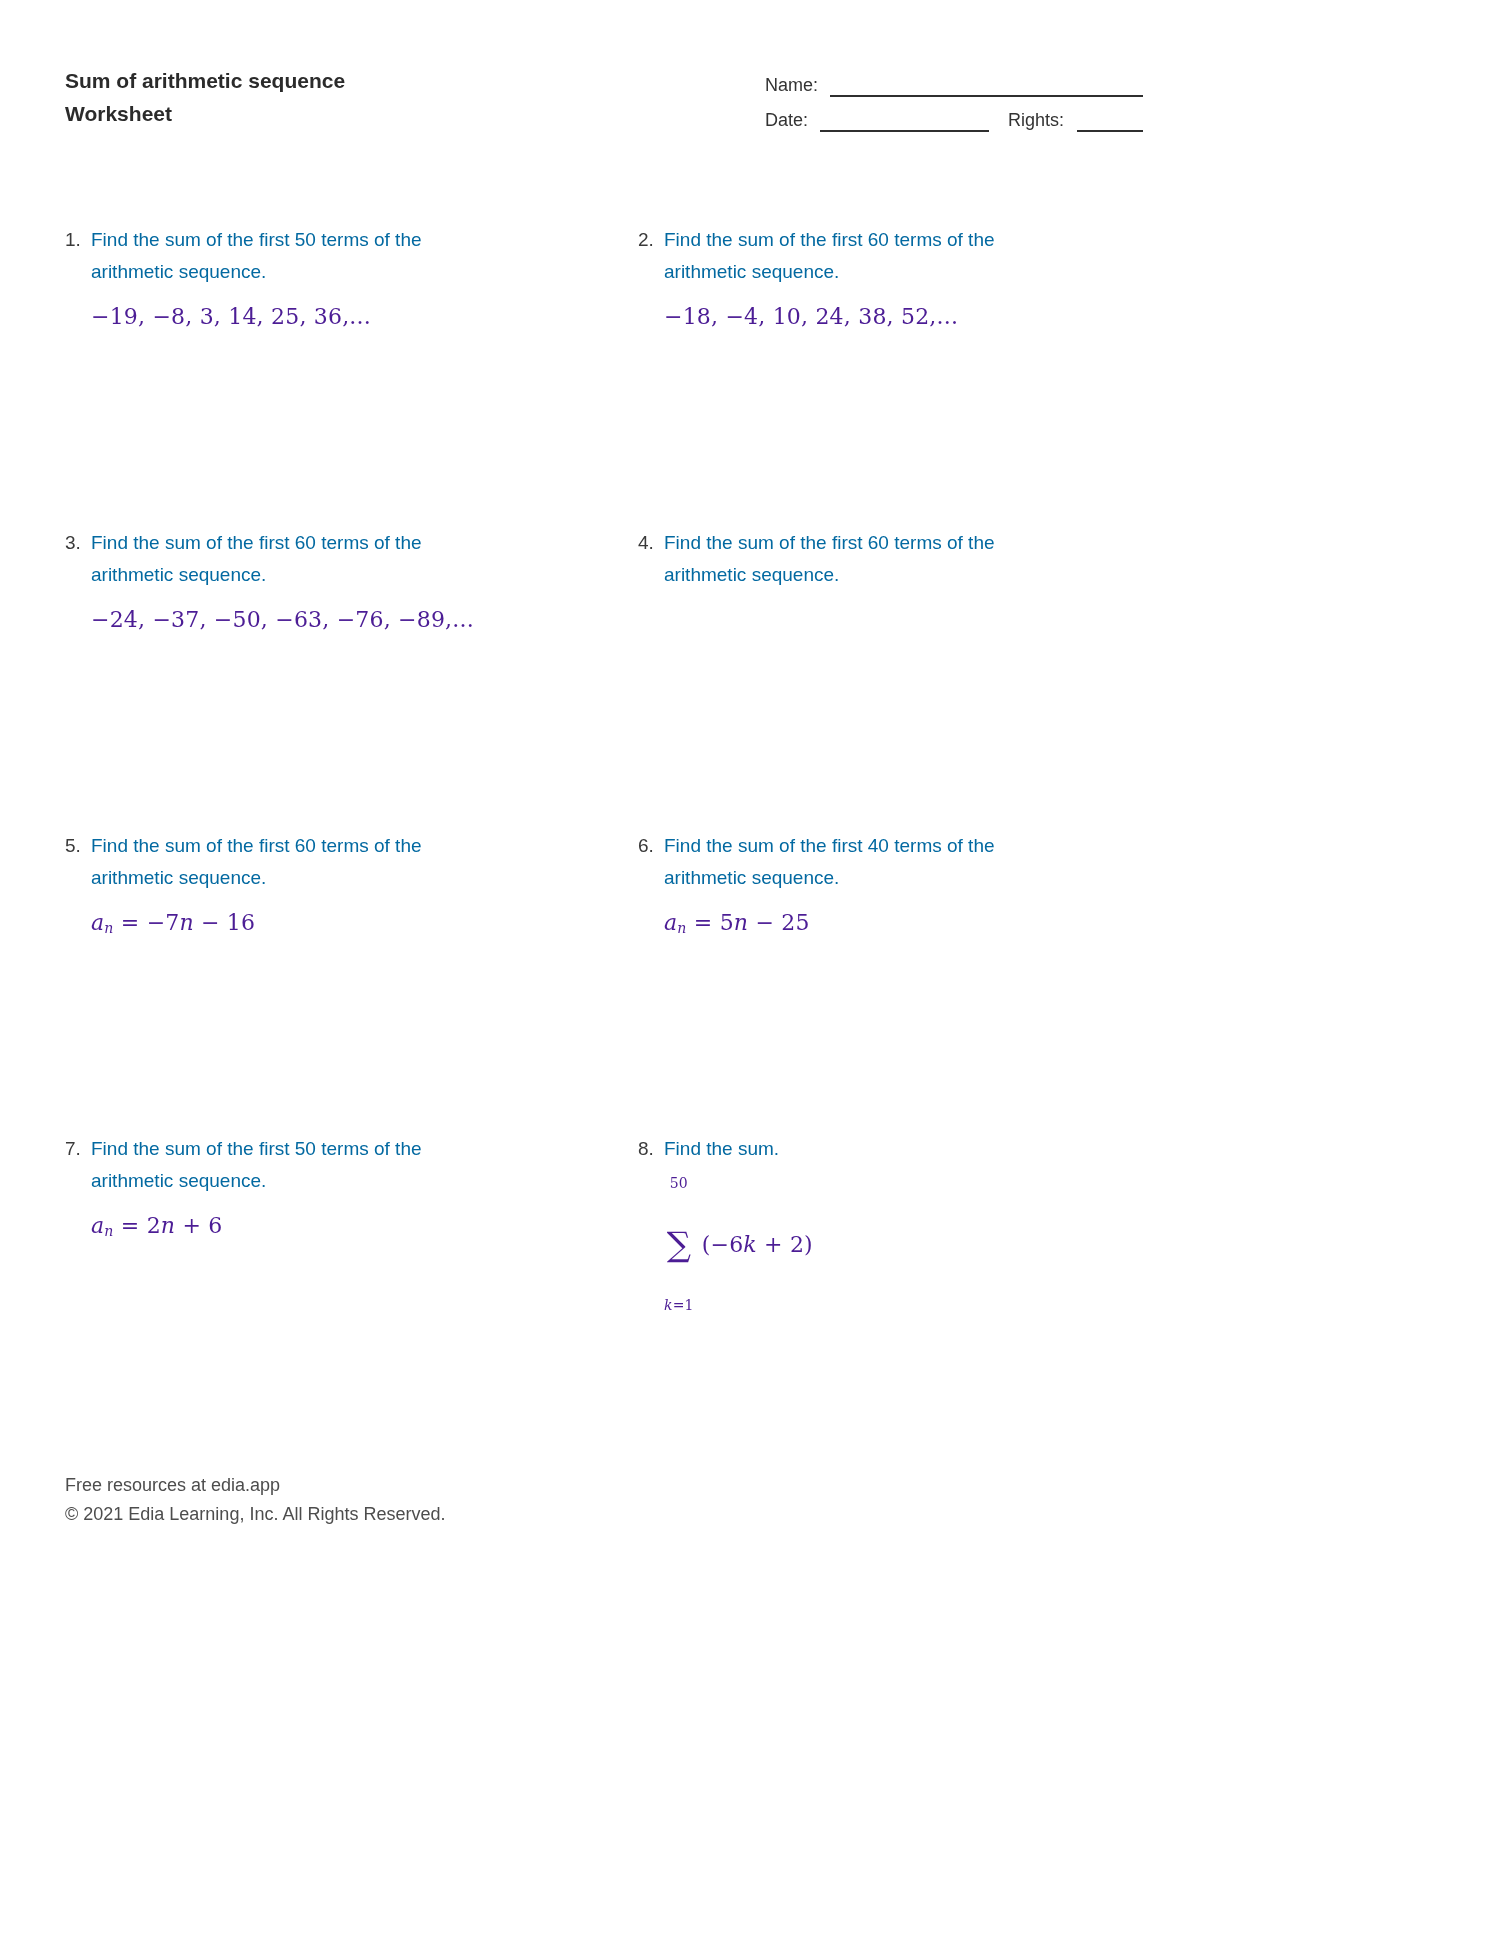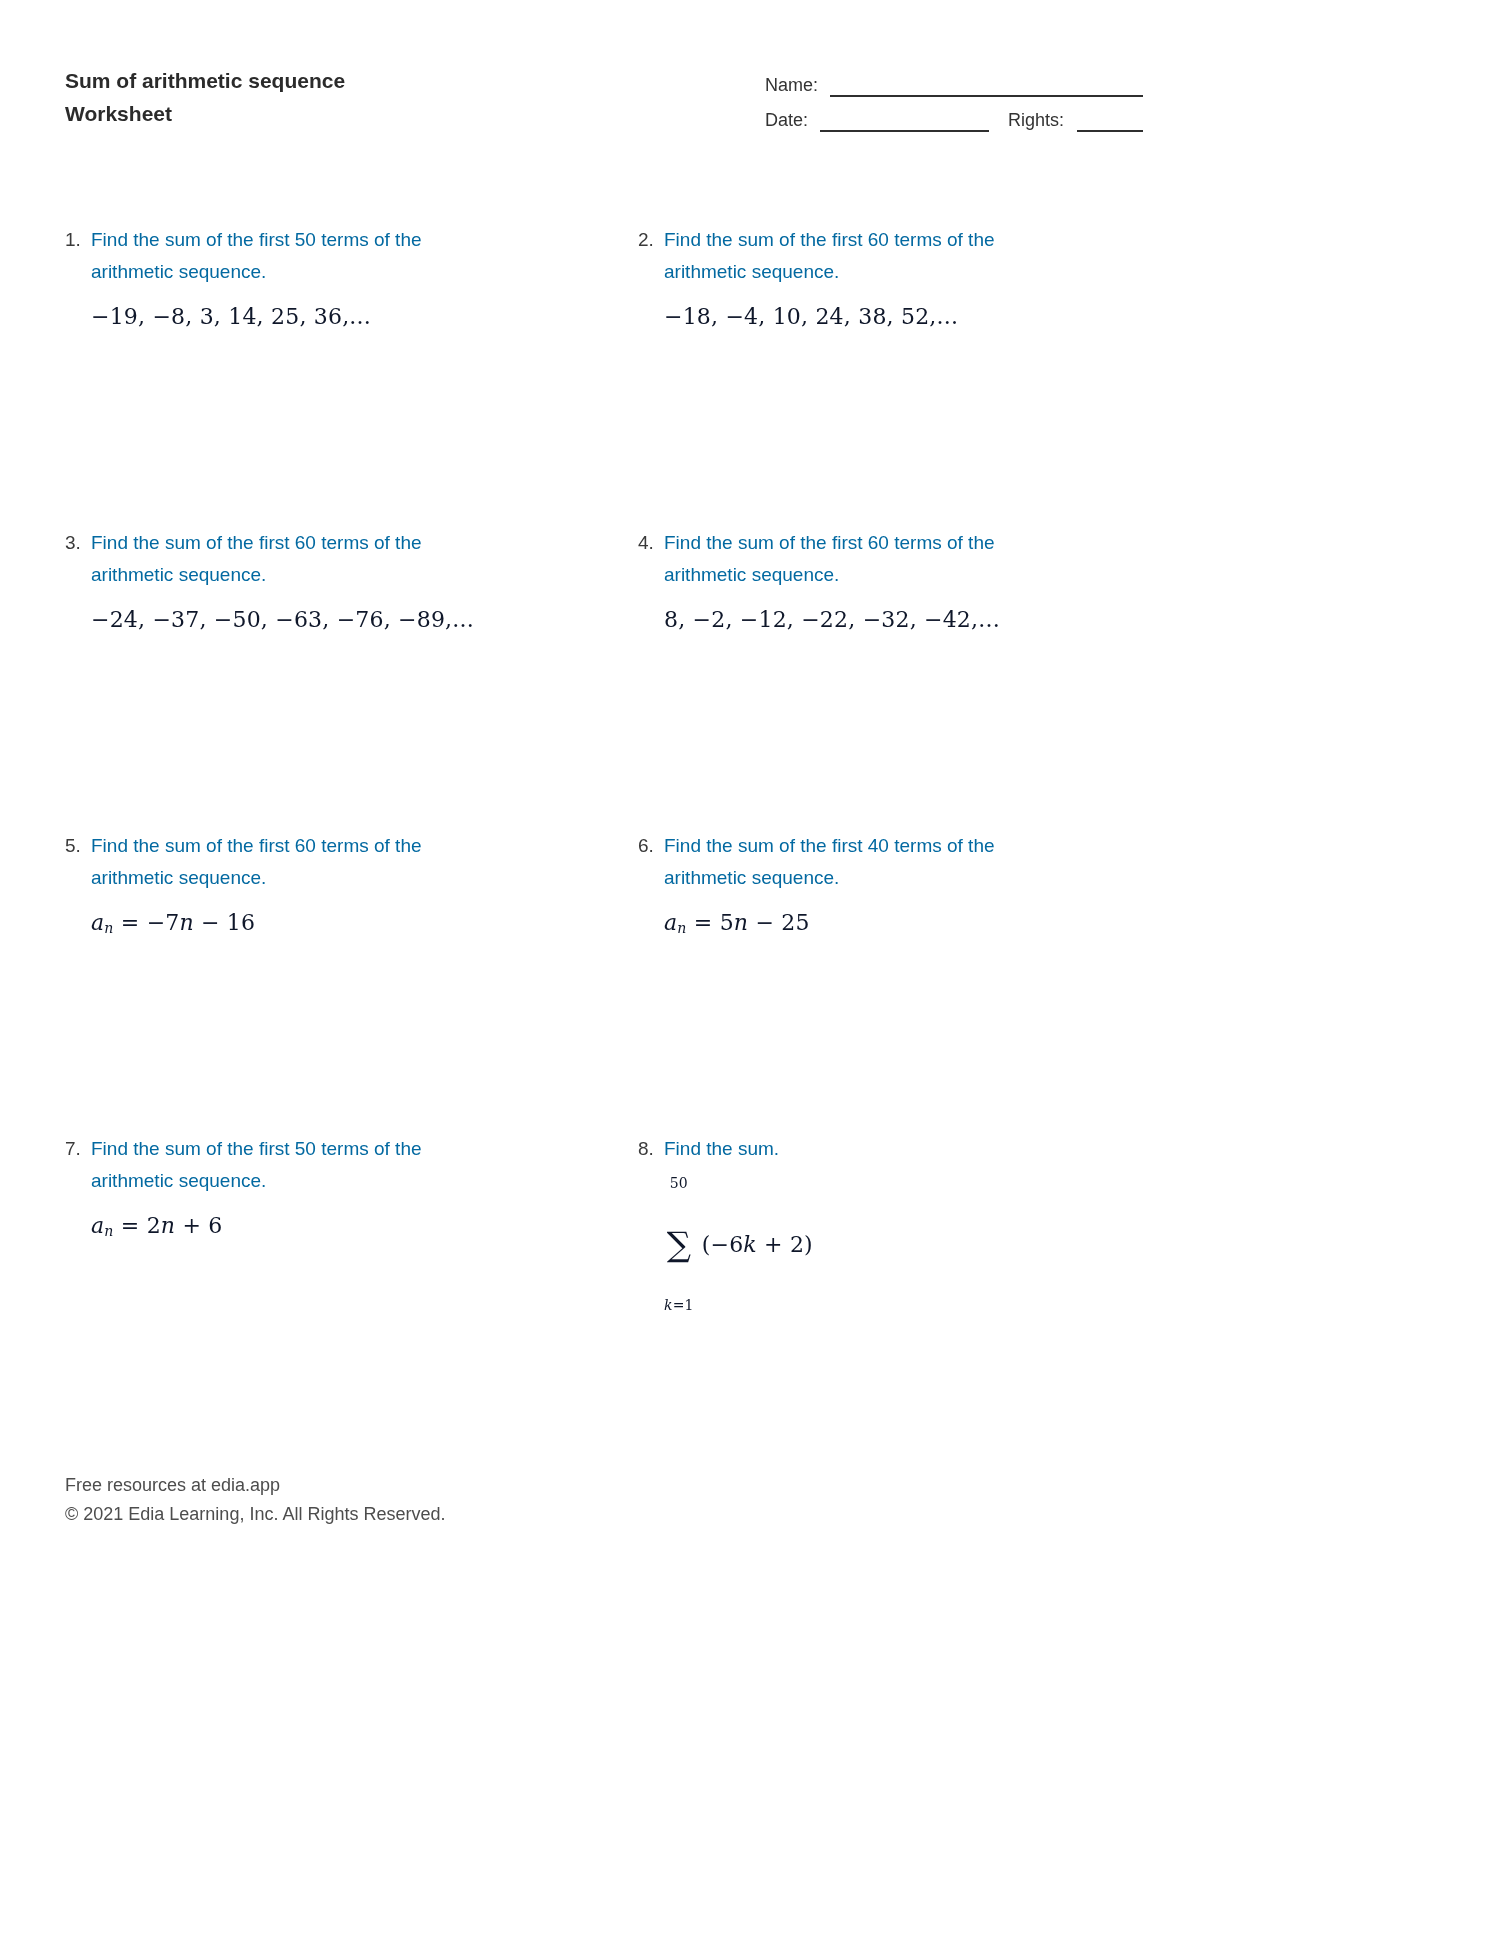--- a/index.html
+++ b/index.html
@@ -38,21 +38,21 @@
     grid-template-columns: 573px 573px;
     grid-auto-rows: 303px;
   }
   .problem { display: flex; align-items: flex-start; }
   .p-num { width: 26px; flex: 0 0 26px; font-size: 19px; line-height: 32px; color: #3a3a3a; }
   .p-body { flex: 1; }
   .p-line { font-size: 19px; line-height: 32px; color: #0369a1; }
   .p-math {
     margin-top: 16px;
     font-family: "DejaVu Serif", serif;
-    font-size: 22px; color: #0f172a;
+    font-size: 22px; color: #4c1d95;
     letter-spacing: 0.2px;
   }
   .p-math i { font-style: italic; }
   .p-math sub { font-size: 64%; vertical-align: -18%; }
 
   
   .sum { display: flex; align-items: center; margin-top: 10px; }
   .sigma-block { display: inline-flex; flex-direction: column; align-items: center; line-height: 1; gap: 36px; }
   .sum-upper, .sum-lower { font-size: 14px; line-height: 1.15; }
   .sigma { font-size: 34px; line-height: 1.0; }
@@ -110,21 +110,20 @@
           <div class="p-line">Find the sum of the first 60 terms of the</div>
           <div class="p-line">arithmetic sequence.</div>
           <div class="p-math">−24, −37, −50, −63, −76, −89,...</div>
         </div>
       </div>
       <div class="problem">
         <div class="p-num">4.</div>
         <div class="p-body">
           <div class="p-line">Find the sum of the first 60 terms of the</div>
           <div class="p-line">arithmetic sequence.</div>
-          <div class="p-math">8, −2, −12, −22, −32, −42,...</div>
         </div>
       </div>
       <div class="problem">
         <div class="p-num">5.</div>
         <div class="p-body">
           <div class="p-line">Find the sum of the first 60 terms of the</div>
           <div class="p-line">arithmetic sequence.</div>
           <div class="p-math"><i>a</i><sub><i>n</i></sub> = −7<i>n</i> − 16</div>
         </div>
       </div>

